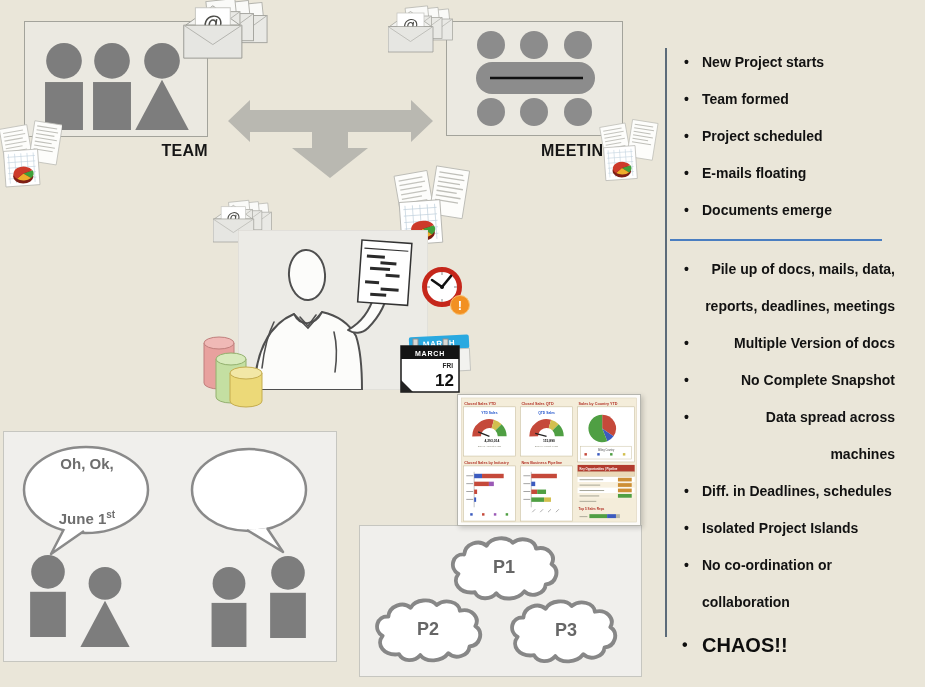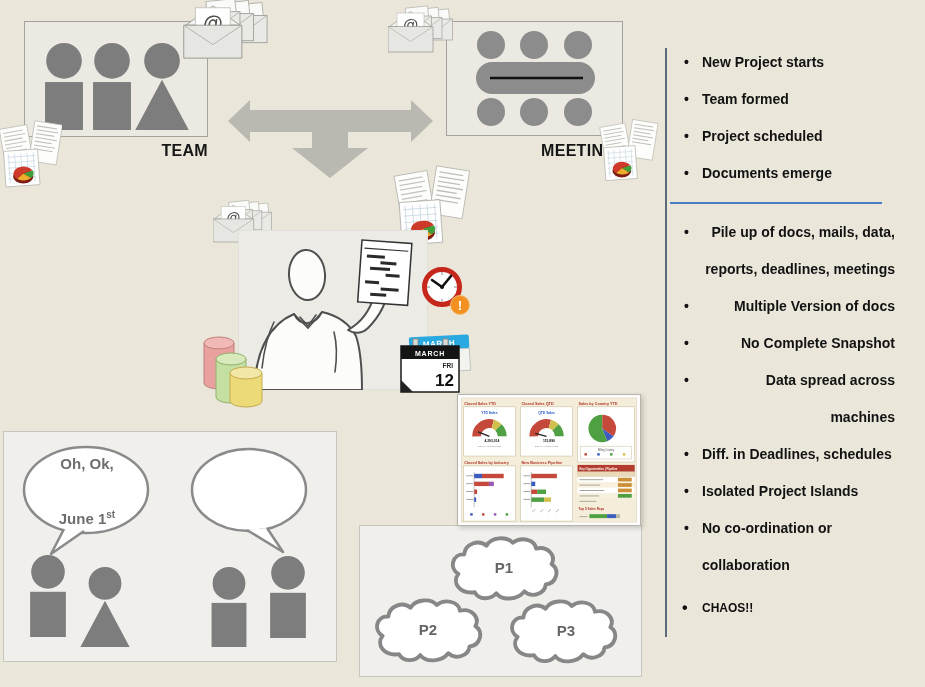--- a/index.html
+++ b/index.html
@@ -27,35 +27,35 @@
   #right-panel ul { list-style: none; margin-left: 14px; width: 217px; }
   #right-panel li {
     position: relative; padding-left: 24px;
     font-weight: 700; font-size: 14px; line-height: 37px; color: #121212;
   }
   #right-panel li::before { content: "\2022"; position: absolute; left: 6px; }
   #divider { width: 212px; height: 2px; background: #4a7ec1; margin: 10px 0 10px 6px; }
   .sec2 { margin-top: 0; text-align: right; }
   #chaos-item {
     position: relative; margin-left: 14px; margin-top: 6px; padding-left: 24px;
-    font-weight: 700; font-size: 12px; line-height: 36px; color: #0e0e0e;
+    font-weight: 700; font-size: 20px; line-height: 36px; color: #0e0e0e;
   }
   #chaos-item::before { content: "\2022"; position: absolute; left: 4px; font-size: 16px; }
 
   
   .bubble-text {
     position: absolute; display: flex; flex-direction: column;
     align-items: center; justify-content: space-between; text-align: center;
     font-weight: 700; font-size: 15px; color: #6e6e6e; line-height: 1.55;
   }
   .bubble-text sup { font-size: 10px; }
 
   .cloud-label {
     position: absolute; display: flex; align-items: center; justify-content: center;
-    font-weight: 700; font-size: 15px; color: #666; padding-bottom: 4px;
+    font-weight: 700; font-size: 18px; color: #666; padding-bottom: 4px;
   }
 
   
   #dashboard {
     position: absolute; left: 457px; top: 394px; width: 184px; height: 132px;
     background: #fdfcfa; border: 1px solid #b5b5ae;
     box-shadow: 2px 2px 5px rgba(0,0,0,.18); z-index: 5;
   }
   svg { display: block; }
 </style>
@@ -584,20 +584,21 @@
       </g>
     </svg>
   </div>
 
   <div id="vline"></div>
   <div id="right-panel">
     <ul class="sec1">
       <li>New Project starts</li>
       <li>Team formed</li>
       <li>Project scheduled</li>
+      <li>E-mails floating</li>
       <li>Documents emerge</li>
     </ul>
     <div id="divider"></div>
     <ul class="sec2">
       <li>Pile up of docs, mails, data, reports, deadlines, meetings</li>
       <li>Multiple Version of docs</li>
       <li>No Complete Snapshot</li>
       <li>Data spread across machines</li>
     </ul>
     <ul class="sec3">

